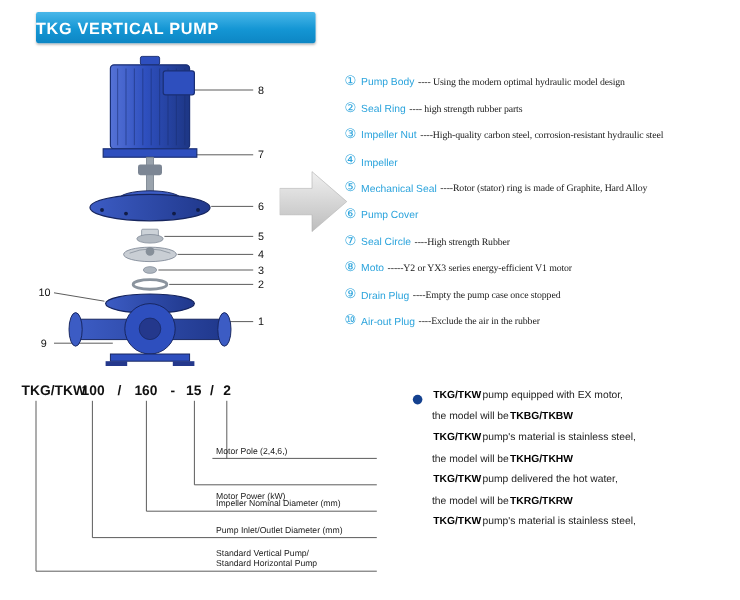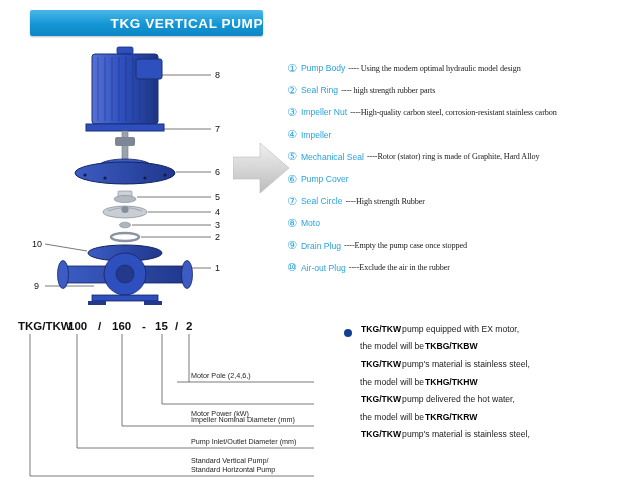--- a/index.html
+++ b/index.html
@@ -6,42 +6,42 @@
   .page {
     position:relative; width:617px; height:500px; overflow:hidden;
     background:#ffffff;
     font-family:"Liberation Sans","DejaVu Sans",sans-serif;
   }
 
   
   .banner {
     position:absolute; left:30px; top:10px; width:233px; height:26px;
     background:linear-gradient(180deg,#49b7e9 0%,#1496d4 55%,#0d86c4 100%);
-    display:flex; align-items:center; justify-content:flex-end;
+    display:flex; align-items:center; justify-content:flex-start;
     border-radius:2px; box-shadow:0 1px 2px rgba(0,0,0,.25);
   }
   .banner-title { color:#ffffff; font-weight:bold; font-size:13.5px; letter-spacing:.6px; }
 
   
   .pump-svg { position:absolute; left:30px; top:45px; }
   .callout { font:9px "Liberation Sans","DejaVu Sans",sans-serif; fill:#111; }
   .arrow-svg { position:absolute; left:233px; top:141px; }
 
   
   .parts { position:absolute; left:287px; top:57px; width:328px; }
   .part-row { height:22.2px; display:flex; align-items:center; white-space:nowrap; }
   .pnum { color:#2aa3dc; font-size:11px; margin-right:4px; flex:none; line-height:1; }
   .pname { color:#2aa3dc; font-size:8.6px; }
   .pdesc { color:#1a1a1a; font-size:8.2px; margin-left:3px; letter-spacing:-0.1px;font-family:Liberation Serif, serif; }
 
   
   .nom { position:absolute; left:12px; top:318px; width:334px; height:178px; }
   .nom-svg { position:absolute; left:0; top:0; }
   .code-seg { position:absolute; top:2px; font-weight:bold; font-size:11.5px; color:#111; white-space:nowrap; }
-  .nom-label { position:absolute; left:168px; font-size:7.2px; color:#222; white-space:nowrap;margin-left:11px; }
+  .nom-label { position:absolute; left:168px; font-size:7.2px; color:#222; white-space:nowrap; }
 
   
   .notes { position:absolute; left:342px; top:320px; width:272px; }
   .bullet { position:absolute; left:2px; top:9px; width:8px; height:8px; border-radius:50%; background:#14418f; }
   .note-line { margin-left:18px; height:17.6px; font-size:8.6px; color:#222; display:flex; align-items:center; white-space:nowrap; }
   .note-line b { font-weight:bold; color:#000; margin:0 1px; }
 </style>
 </head>
 <body>
 
@@ -165,21 +165,21 @@
       <span class="pdesc">---- Using the modern optimal hydraulic model design</span>
     </div>
     <div class="part-row">
       <span class="pnum">②</span>
       <span class="pname">Seal Ring</span>
       <span class="pdesc">---- high strength rubber parts</span>
     </div>
     <div class="part-row">
       <span class="pnum">③</span>
       <span class="pname">Impeller Nut</span>
-      <span class="pdesc">----High-quality carbon steel, corrosion-resistant stainless carbon</span>
+      <span class="pdesc">----High-quality carbon steel, corrosion-resistant hydraulic steel</span>
     </div>
     <div class="part-row">
       <span class="pnum">④</span>
       <span class="pname">Impeller</span>
     </div>
     <div class="part-row">
       <span class="pnum">⑤</span>
       <span class="pname">Mechanical Seal</span>
       <span class="pdesc">----Rotor (stator) ring is made of Graphite, Hard Alloy</span>
     </div>
@@ -188,20 +188,21 @@
       <span class="pname">Pump Cover</span>
     </div>
     <div class="part-row">
       <span class="pnum">⑦</span>
       <span class="pname">Seal Circle</span>
       <span class="pdesc">----High strength Rubber</span>
     </div>
     <div class="part-row">
       <span class="pnum">⑧</span>
       <span class="pname">Moto</span>
+      <span class="pdesc">-----Y2 or YX3 series energy-efficient V1 motor</span>
     </div>
     <div class="part-row">
       <span class="pnum">⑨</span>
       <span class="pname">Drain Plug</span>
       <span class="pdesc">----Empty the pump case once stopped</span>
     </div>
     <div class="part-row">
       <span class="pnum">⑩</span>
       <span class="pname">Air-out Plug</span>
       <span class="pdesc">----Exclude the air in the rubber</span>

